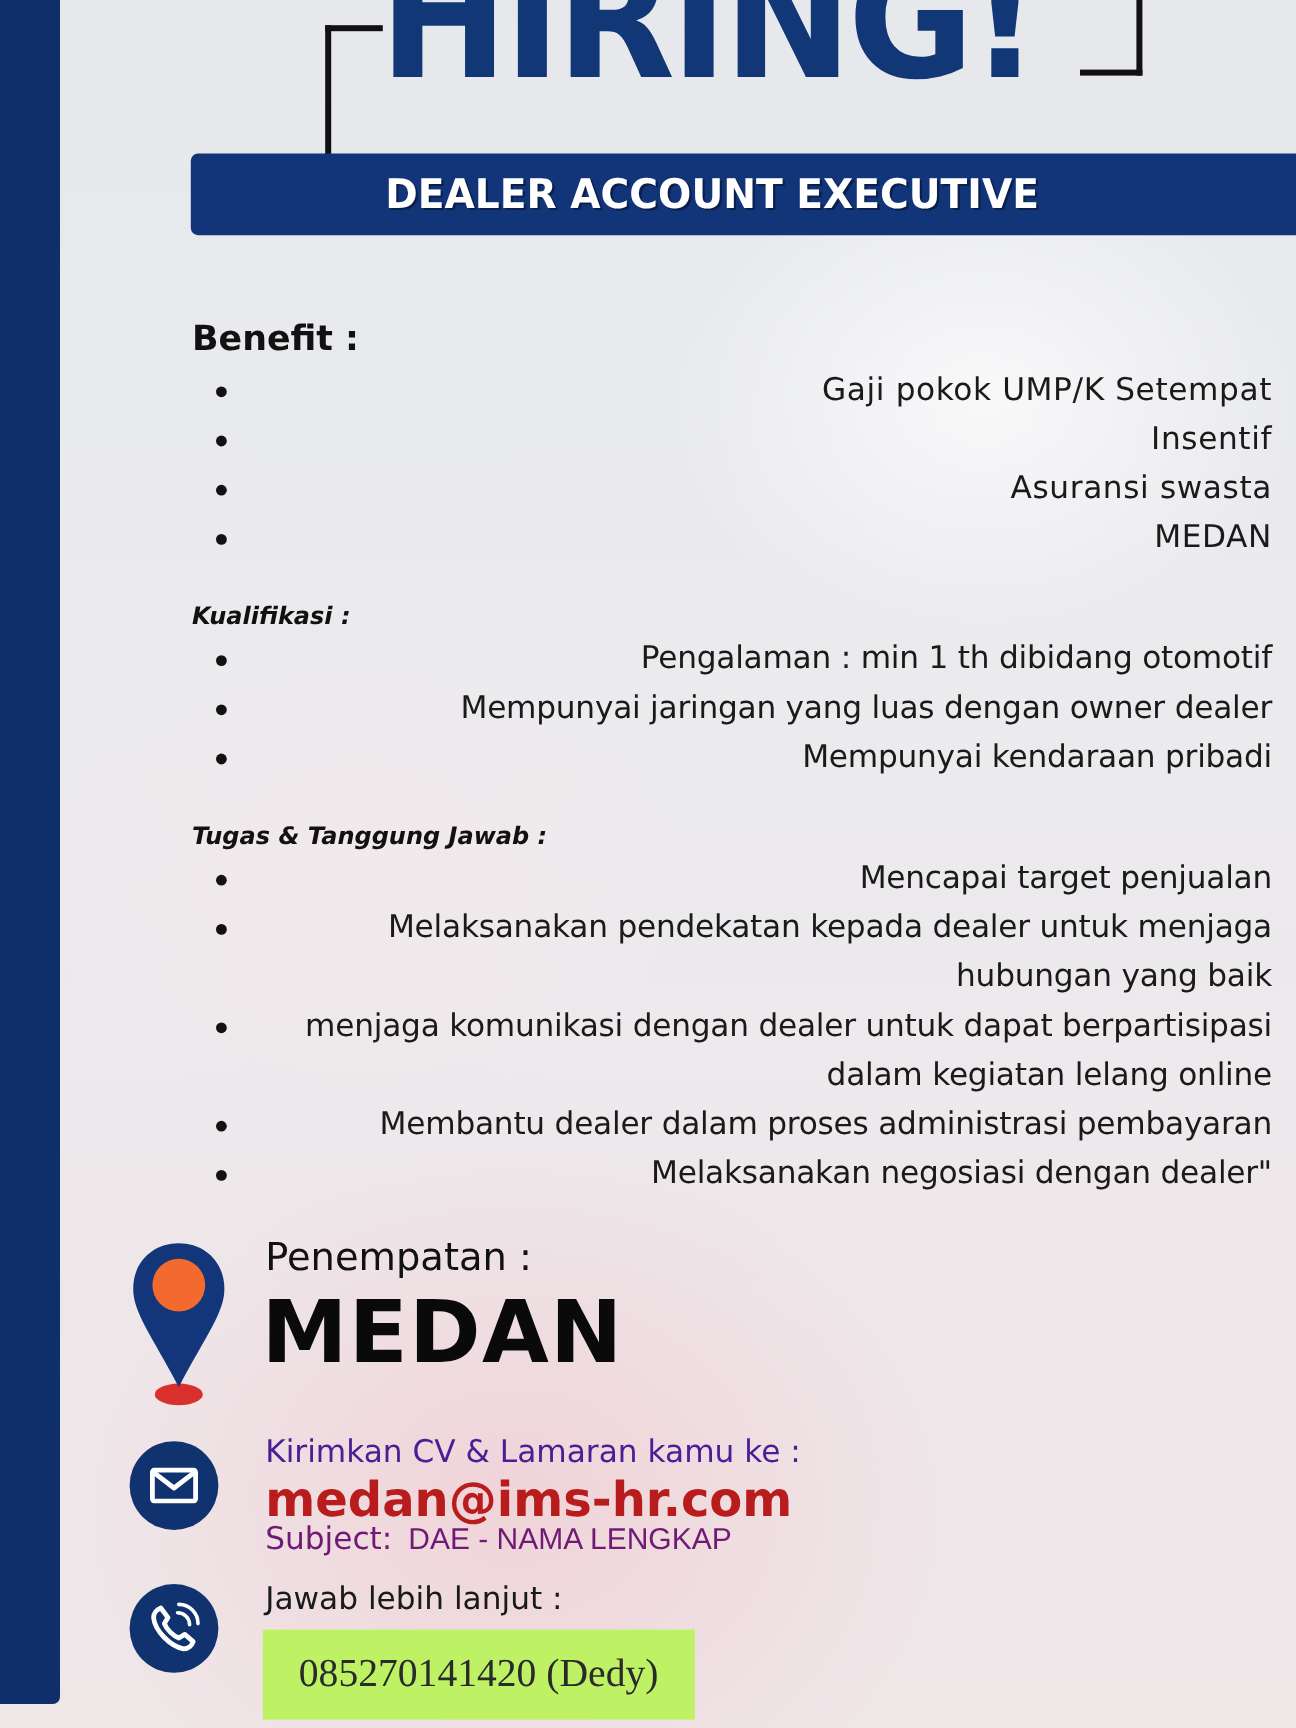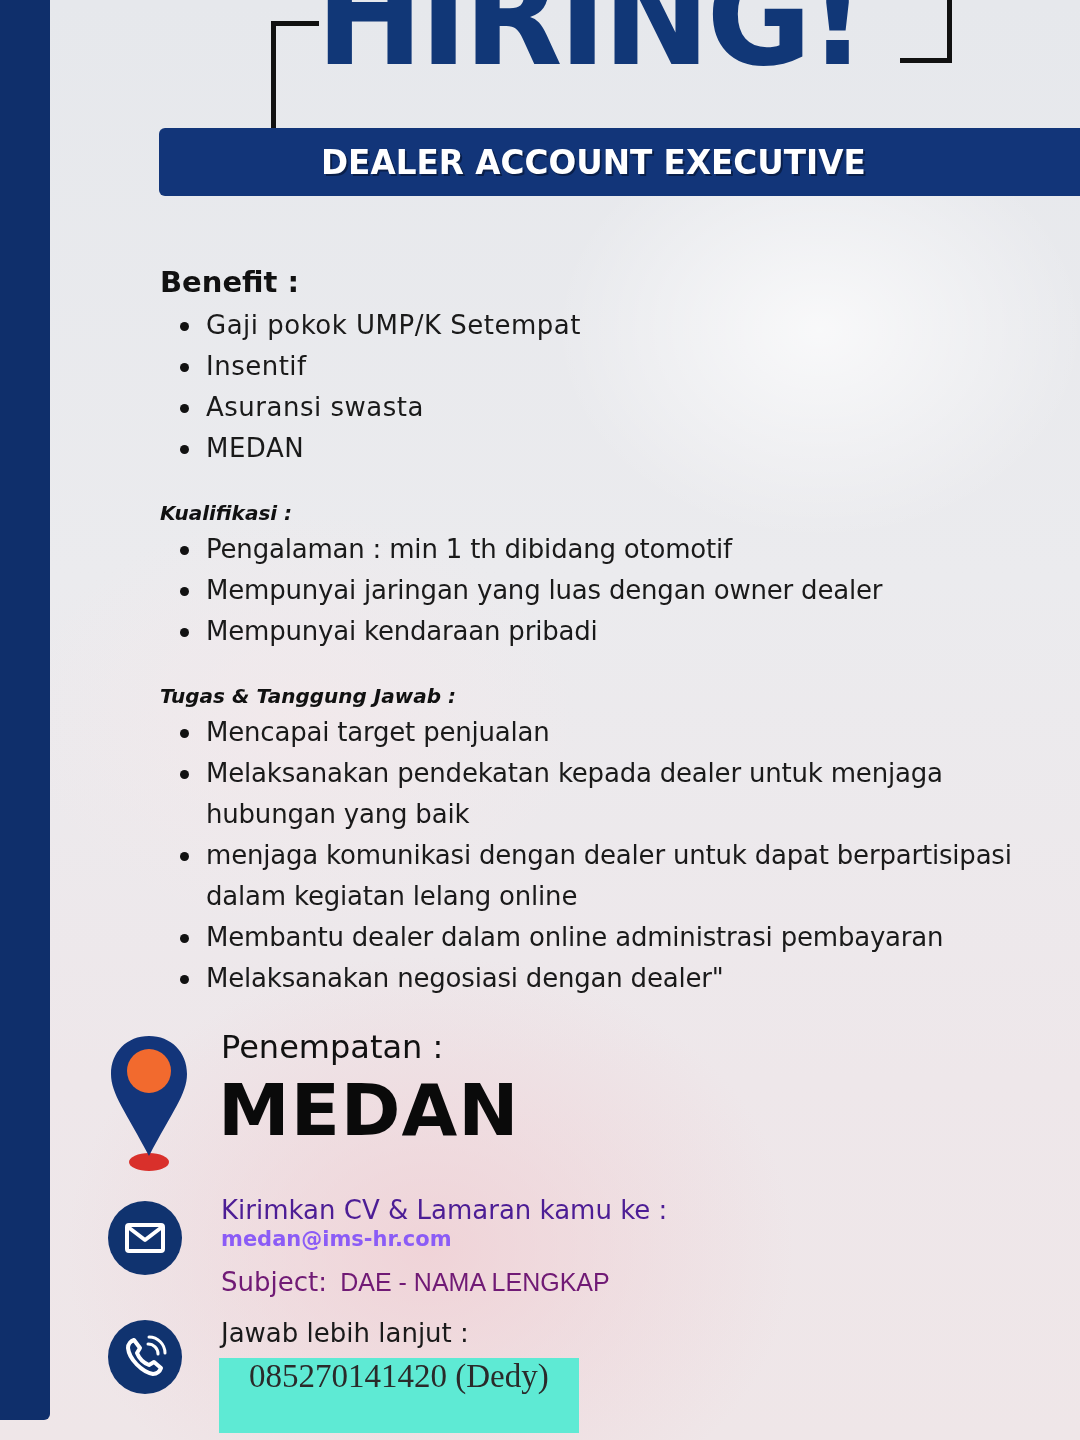--- a/index.html
+++ b/index.html
@@ -42,21 +42,21 @@
       font-weight: bold; font-size: 34px; letter-spacing: 0px;
       text-shadow: 2px 2px 0 #0a1f4a;
       transform: scaleX(0.96); transform-origin: left center;
     }
     .content { position: absolute; left: 160px; top: 233px; width: 900px; }
     .section-heading {
       font-family: "DejaVu Sans", sans-serif; font-weight: bold; color: #111; margin-top: 32px;
     }
     .sh-benefit { font-size: 29px; margin-bottom: 6px; }
     .sh-small { font-size: 20px; margin-bottom: 4px; font-style: italic; }
-    ul.list { list-style: none; }
+    ul.list { list-style: none; text-align: right; }
     ul.list li {
       position: relative; padding-left: 46px;
       font-family: "DejaVu Sans", sans-serif; font-size: 26px; color: #1a1a1a;
       line-height: 41px;
     }
     ul.list li::before {
       content: ""; position: absolute; left: 20px; top: 17px;
       width: 9px; height: 9px; border-radius: 50%; background: #111;
     }
     .benefit-list li { font-size: 26px; line-height: 41px; letter-spacing: 0.5px; }
@@ -83,36 +83,36 @@
       position: absolute; left: 0; width: 74px; height: 74px; border-radius: 50%;
       background: #10336f; display: flex; align-items: center; justify-content: center;
     }
     .mail-circle { top: 6px; }
     .email-label {
       position: absolute; left: 113px; top: 0; font-family: "DejaVu Sans", sans-serif;
       font-size: 26px; color: #4c1d95;
     }
     .email-address {
       position: absolute; left: 113px; top: 32px; font-family: "DejaVu Sans", sans-serif;
-      font-weight: bold; font-size: 21px; color: #8b5cf6;
+      font-weight: bold; font-size: 40px; color: #b91c1c;
     }
     .subject-line { position: absolute; left: 113px; top: 72px; font-size: 26px; color: #701a75; }
     .subject-label { font-family: "DejaVu Sans", sans-serif; }
     .subject-value { font-family: "Liberation Sans", sans-serif; font-size: 25px; margin-left: 6px; }
 
     .contact-phone { position: absolute; left: 108px; top: 1318px; width: 700px; height: 120px; }
     .phone-circle { top: 2px; }
     .phone-label {
       position: absolute; left: 113px; top: 0; font-family: "DejaVu Sans", sans-serif;
       font-size: 26px; color: #1a1a1a;
     }
     .phone-box {
       position: absolute; left: 111px; top: 40px; width: 248px; height: 75px;
-      background: #5eead4; width: 360px;
-      display: flex; 
+      background: #bef264; width: 360px;
+      display: flex; align-items: center;
     }
     .phone-number {
       margin-left: 30px; font-family: "Liberation Serif", serif; font-size: 33px; color: #2a2a2a;
     }
   </style>
 </head>
 <body>
 
 <div class="left-bar"></div>
 
@@ -143,21 +143,21 @@
       <li>Mempunyai kendaraan pribadi</li>
     </ul>
   </section>
 
   <section class="sec-task">
     <div class="section-heading sh-small">Tugas &amp; Tanggung Jawab :</div>
     <ul class="list task-list">
       <li>Mencapai target penjualan</li>
       <li>Melaksanakan pendekatan kepada dealer untuk menjaga hubungan yang baik</li>
       <li>menjaga komunikasi dengan dealer untuk dapat berpartisipasi dalam kegiatan lelang online</li>
-      <li>Membantu dealer dalam online administrasi pembayaran</li>
+      <li>Membantu dealer dalam proses administrasi pembayaran</li>
       <li>Melaksanakan negosiasi dengan dealer"</li>
     </ul>
   </section>
 </div>
 
 <div class="location">
   <svg class="pin-icon" viewBox="0 0 82 140">
     <ellipse cx="41" cy="130" rx="20" ry="9" fill="#d9302b"></ellipse>
     <path d="M41 4 C19 4 3 20 3 42 C3 62 18 80 41 124 C64 80 79 62 79 42 C79 20 63 4 41 4 Z" fill="#13357a"></path>
     <circle cx="41" cy="39" r="22" fill="#f26a2e"></circle>

